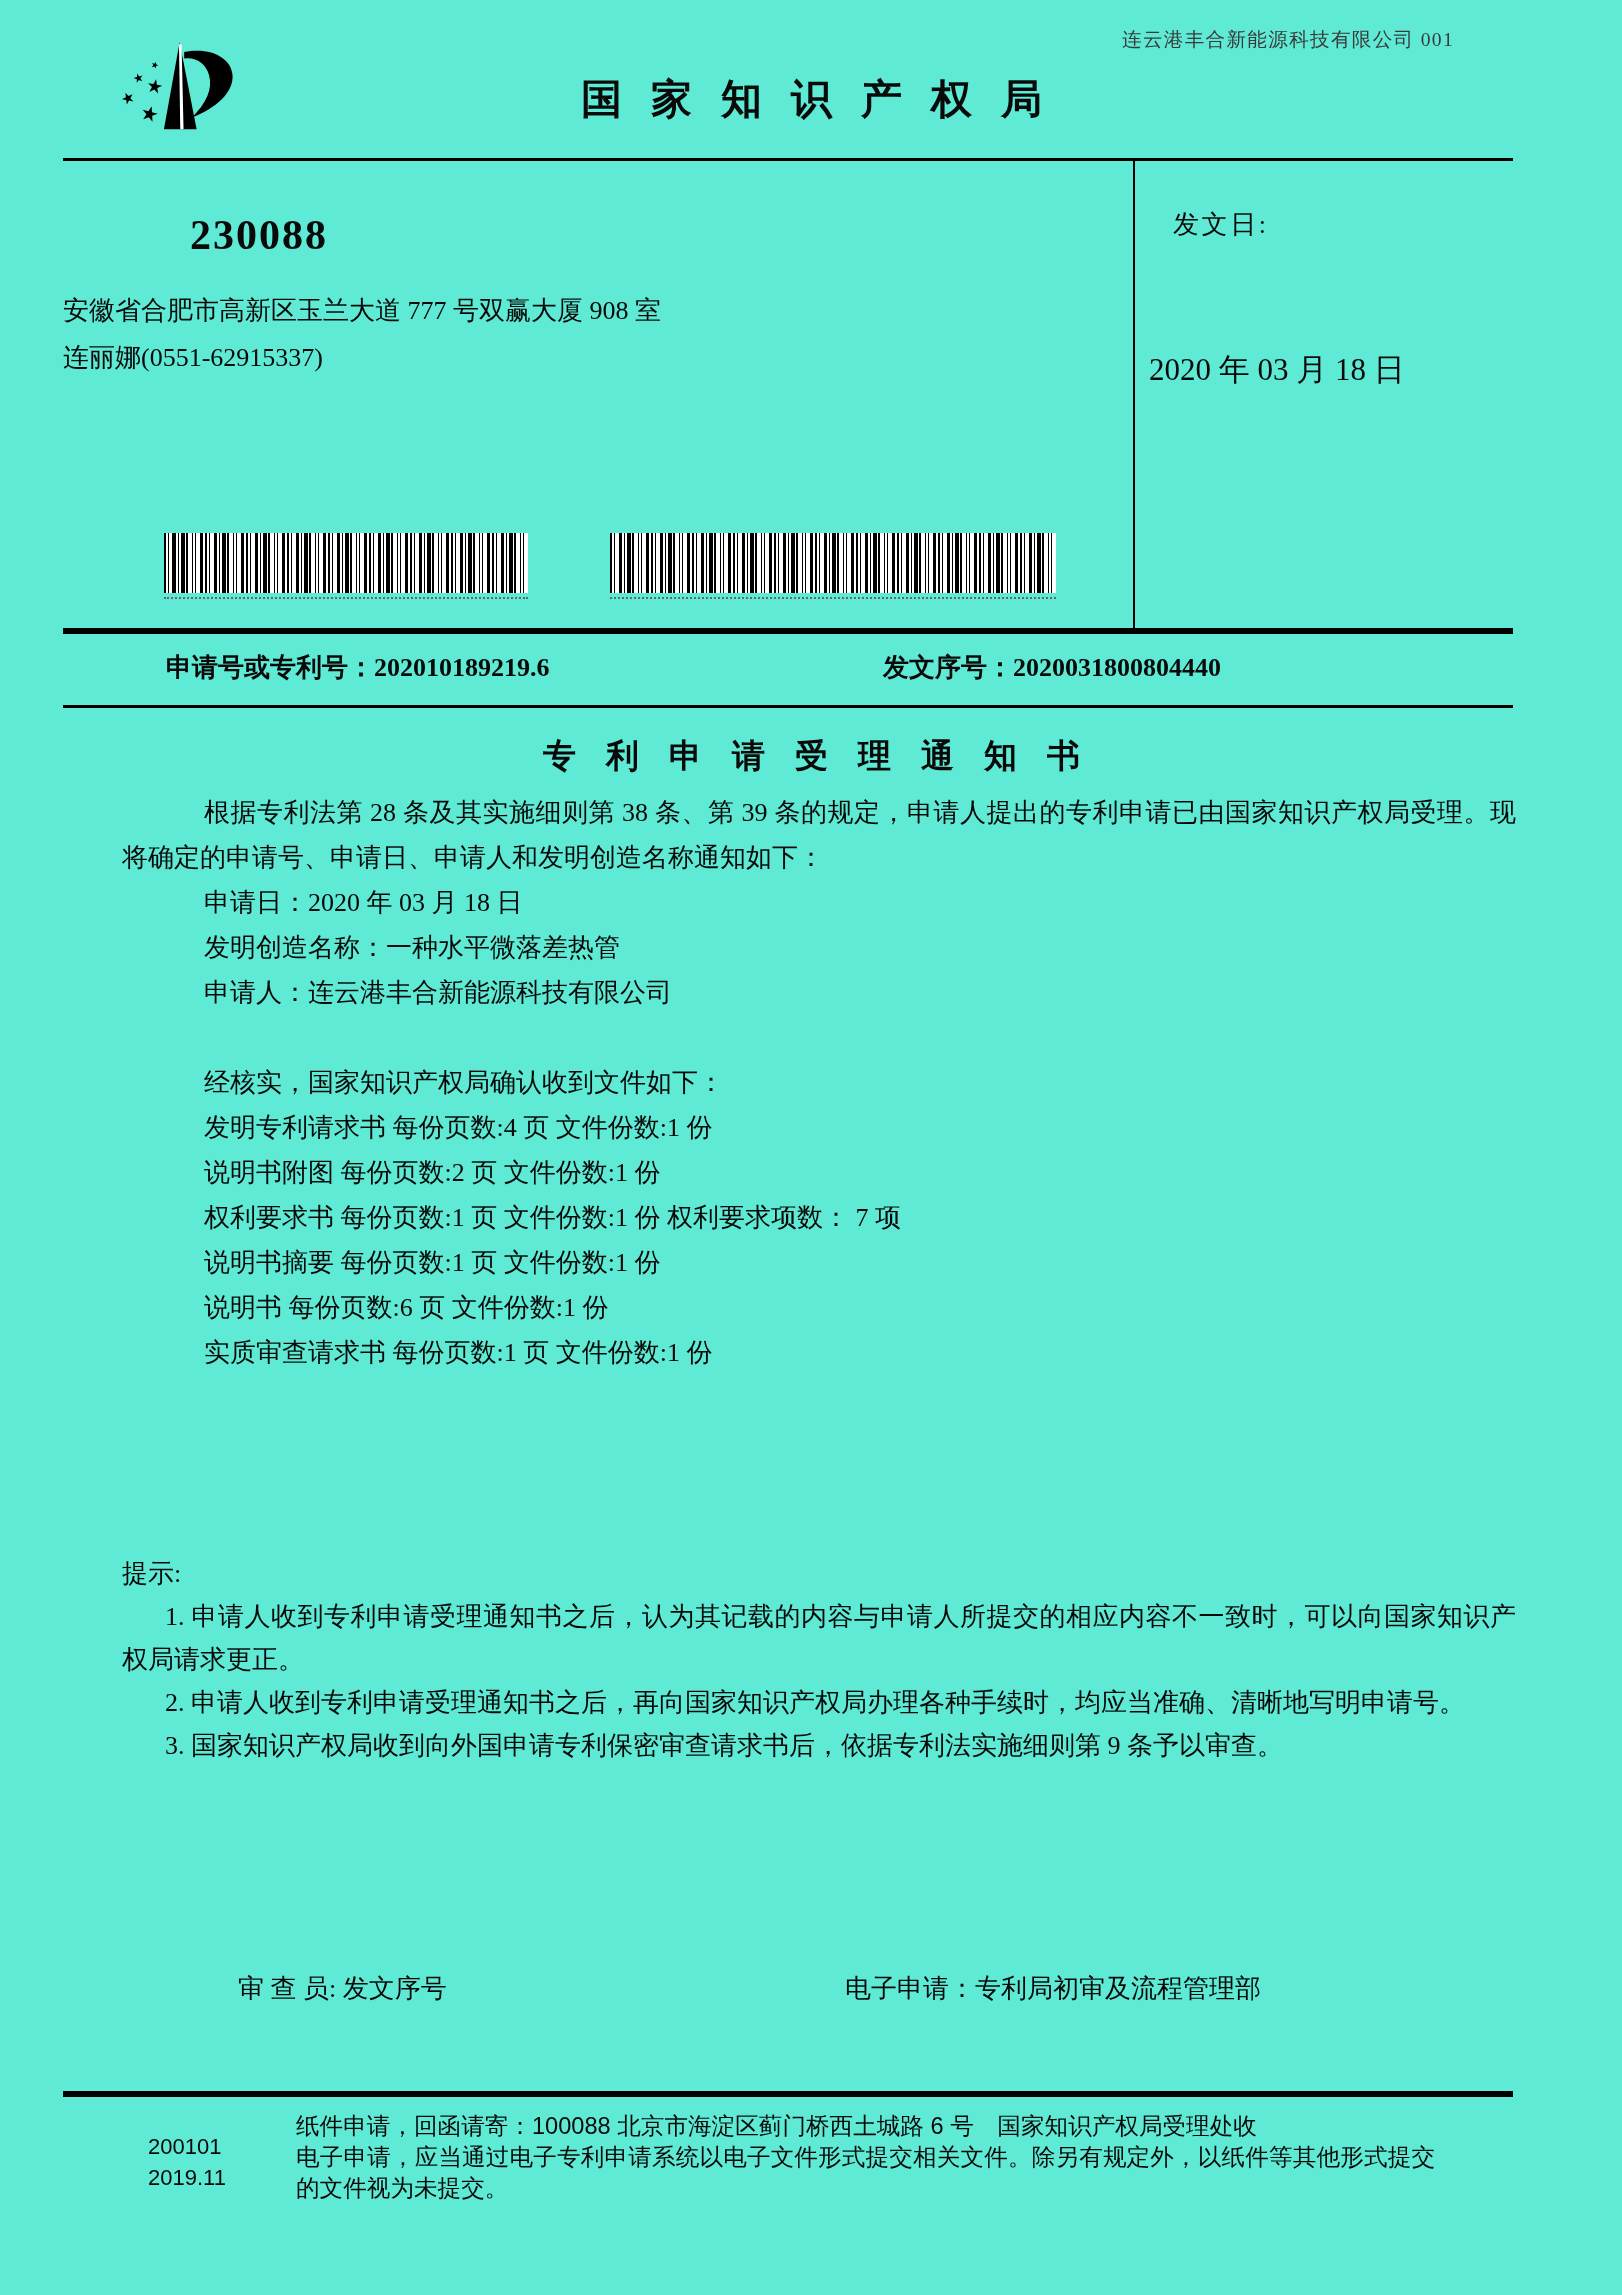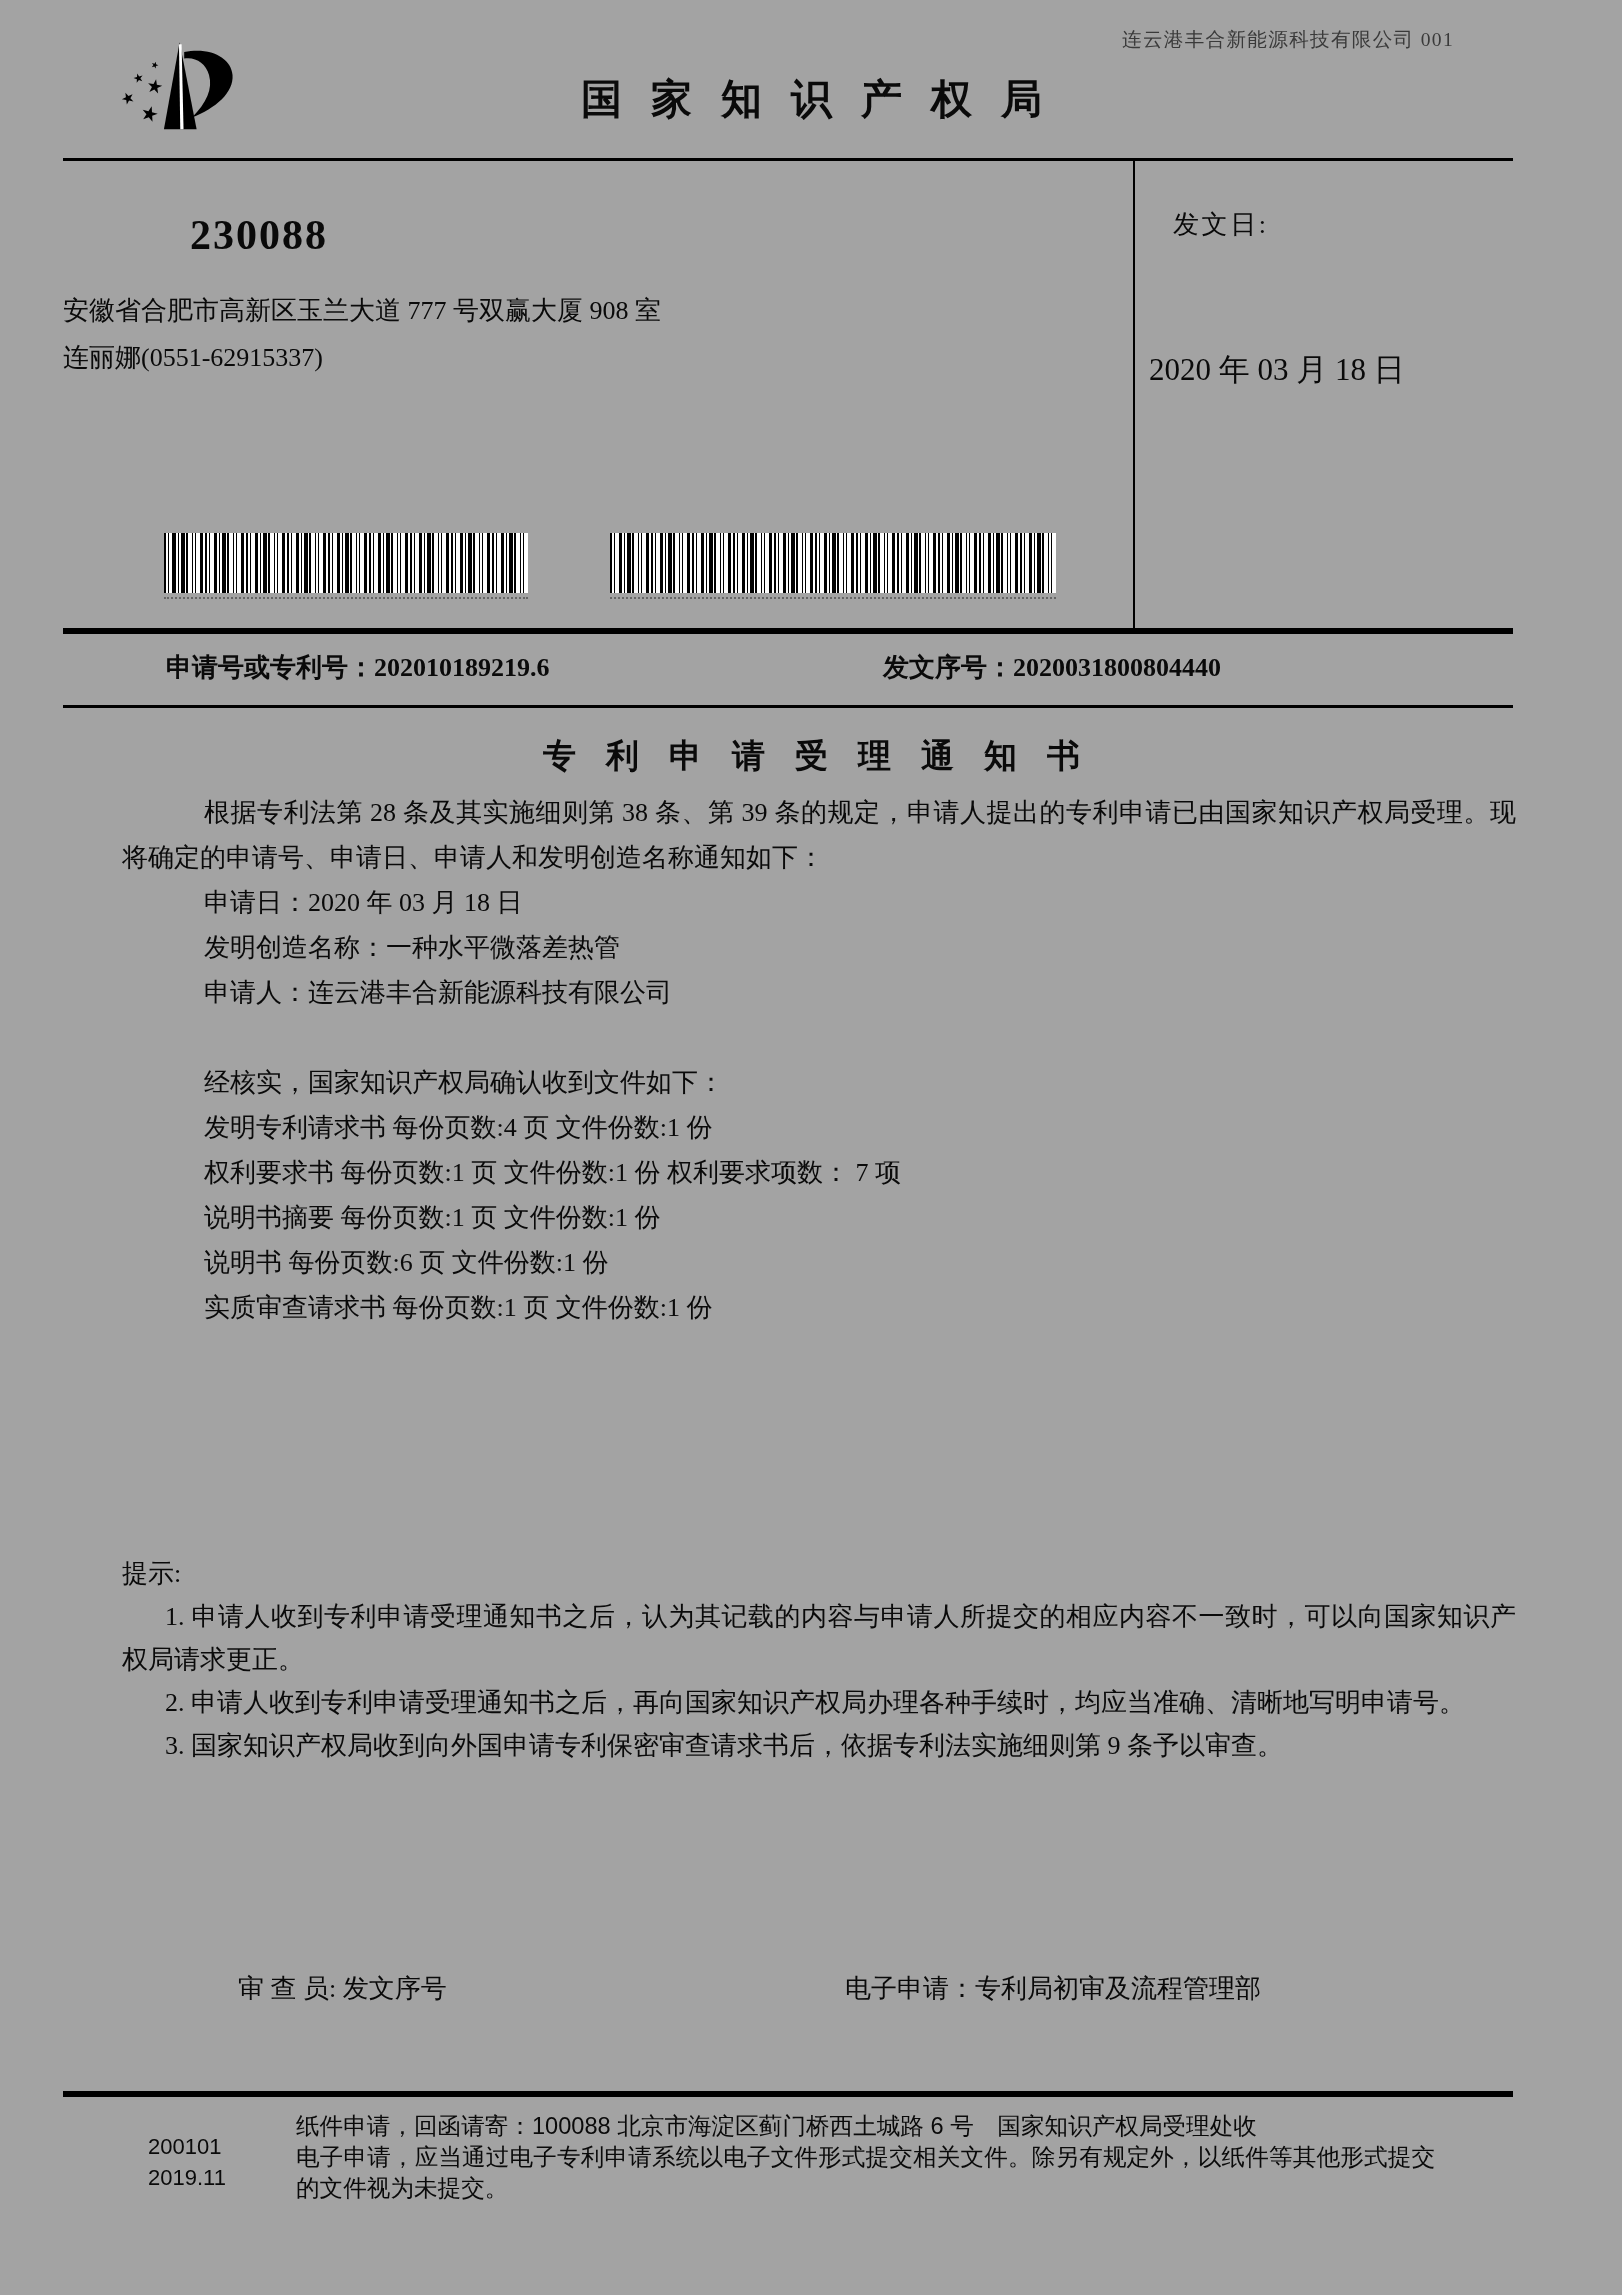--- a/index.html
+++ b/index.html
@@ -1,20 +1,20 @@
 <!DOCTYPE html>
 <html style="font-size:10.5px"><head>
 <meta charset="utf-8">
 <style>
   html,body{margin:0;padding:0;background:#e8e8e8;}
   .page{
     position:relative;
     width:1623px;height:2295px;
     margin:0 auto;
-    background:#a3a3a3;
+    background:#5eead4;
     font-family:"Liberation Serif","DejaVu Serif",serif;
     color:#0a0a0a;
     overflow:hidden;
   }
   .abs{position:absolute;}
   
   .company-ref{top:26px;right:169px;font-size:19.6px;letter-spacing:1.3px;color:#3a3a3a;white-space:nowrap;}
   .office-title{
     top:72px;left:50%;
     transform:translateX(calc(-50% + 14.4px));
@@ -133,20 +133,21 @@
   <div class="abs notice-title">专利申请受理通知书</div>
 
   <div class="abs body-block">
     <p class="ind">根据专利法第 28 条及其实施细则第 38 条、第 39 条的规定，申请人提出的专利申请已由国家知识产权局受理。现将确定的申请号、申请日、申请人和发明创造名称通知如下：</p>
     <div class="pad"><span>申请日：</span><span>2020 年 03 月 18 日</span></div>
     <div class="pad"><span>发明创造名称：</span><span>一种水平微落差热管</span></div>
     <div class="pad"><span>申请人：</span><span>连云港丰合新能源科技有限公司</span></div>
     <div class="blank"></div>
     <div class="pad">经核实，国家知识产权局确认收到文件如下：</div>
     <div class="pad">发明专利请求书 每份页数:4 页 文件份数:1 份</div>
+    <div class="pad">说明书附图 每份页数:2 页 文件份数:1 份</div>
     <div class="pad">权利要求书 每份页数:1 页 文件份数:1 份 权利要求项数： 7 项</div>
     <div class="pad">说明书摘要 每份页数:1 页 文件份数:1 份</div>
     <div class="pad">说明书 每份页数:6 页 文件份数:1 份</div>
     <div class="pad">实质审查请求书 每份页数:1 页 文件份数:1 份</div>
   </div>
 
   <div class="abs hints-block">
     <p>提示:</p>
     <p class="hint-ind">1. 申请人收到专利申请受理通知书之后，认为其记载的内容与申请人所提交的相应内容不一致时，可以向国家知识产权局请求更正。</p>
     <p class="hint-ind">2. 申请人收到专利申请受理通知书之后，再向国家知识产权局办理各种手续时，均应当准确、清晰地写明申请号。</p>

